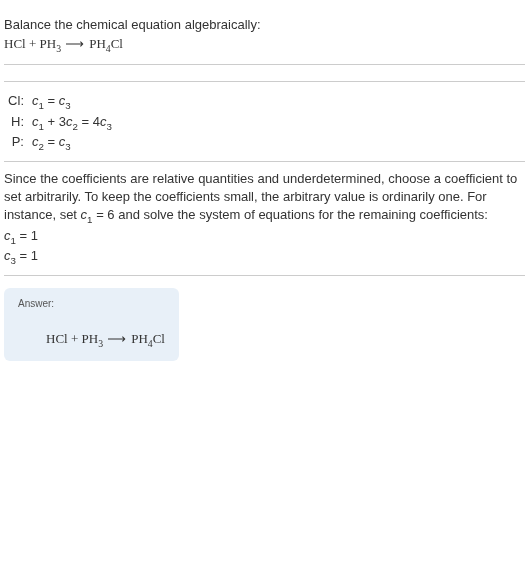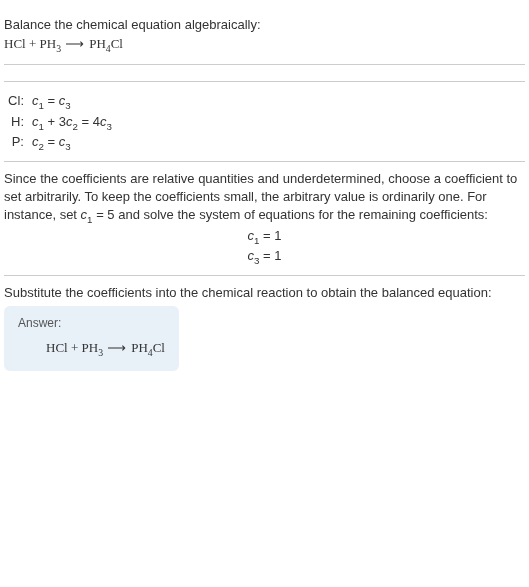--- a/index.html
+++ b/index.html
@@ -44,33 +44,32 @@
       display: flex;
       line-height: 1.4;
     }
     .atom-label {
       width: 28px;
       text-align: right;
       padding-right: 8px;
     }
     .coeff-list {
       line-height: 1.4;
-      text-align: center;
     }
     .answer-box {
       background: #e8f0f8;
       border-radius: 6px;
       padding: 10px 14px;
       display: inline-block;
       margin-top: 4px;
     }
     .answer-label {
-      font-size: 12px;
+      font-size: 10px;
       color: #555;
-      margin-bottom: 8px;
+      margin-bottom: 20px;
     }
     .answer-eq {
       padding-left: 28px;
     }
     .arrow {
       letter-spacing: 1px;
     }
   </style>
 </head>
 <body>
@@ -103,29 +102,28 @@
       <div class="atom-label">P:</div>
       <div>
         <span class="italic">c</span><span class="sub">2</span><span> = </span><span class="italic">c</span><span class="sub">3</span>
       </div>
     </div>
   </div>
 </div>
 
 <div class="section">
   <p class="text-line">
-    <span>Since the coefficients are relative quantities and underdetermined, choose a coefficient to set arbitrarily. To keep the coefficients small, the arbitrary value is ordinarily one. For instance, set </span><span class="italic">c</span><span class="sub">1</span><span> = 5 and solve the system of equations for the remaining coefficients:</span>
+    <span>Since the coefficients are relative quantities and underdetermined, choose a coefficient to set arbitrarily. To keep the coefficients small, the arbitrary value is ordinarily one. For instance, set </span><span class="italic">c</span><span class="sub">1</span><span> = 6 and solve the system of equations for the remaining coefficients:</span>
   </p>
   <div class="coeff-list">
     <div><span class="italic">c</span><span class="sub">1</span><span> = 1</span></div>
     <div><span class="italic">c</span><span class="sub">3</span><span> = 1</span></div>
   </div>
 </div>
 
 <div class="section">
-  <p class="text-line">Substitute the coefficients into the chemical reaction to obtain the balanced equation:</p>
   <div class="answer-box">
     <div class="answer-label">Answer:</div>
     <div class="answer-eq equation">
       <span>HCl</span><span> + </span><span>PH</span><span class="sub">3</span><span class="arrow"> ⟶ </span><span>PH</span><span class="sub">4</span><span>Cl</span>
     </div>
   </div>
 </div>
 
 </body></html>

